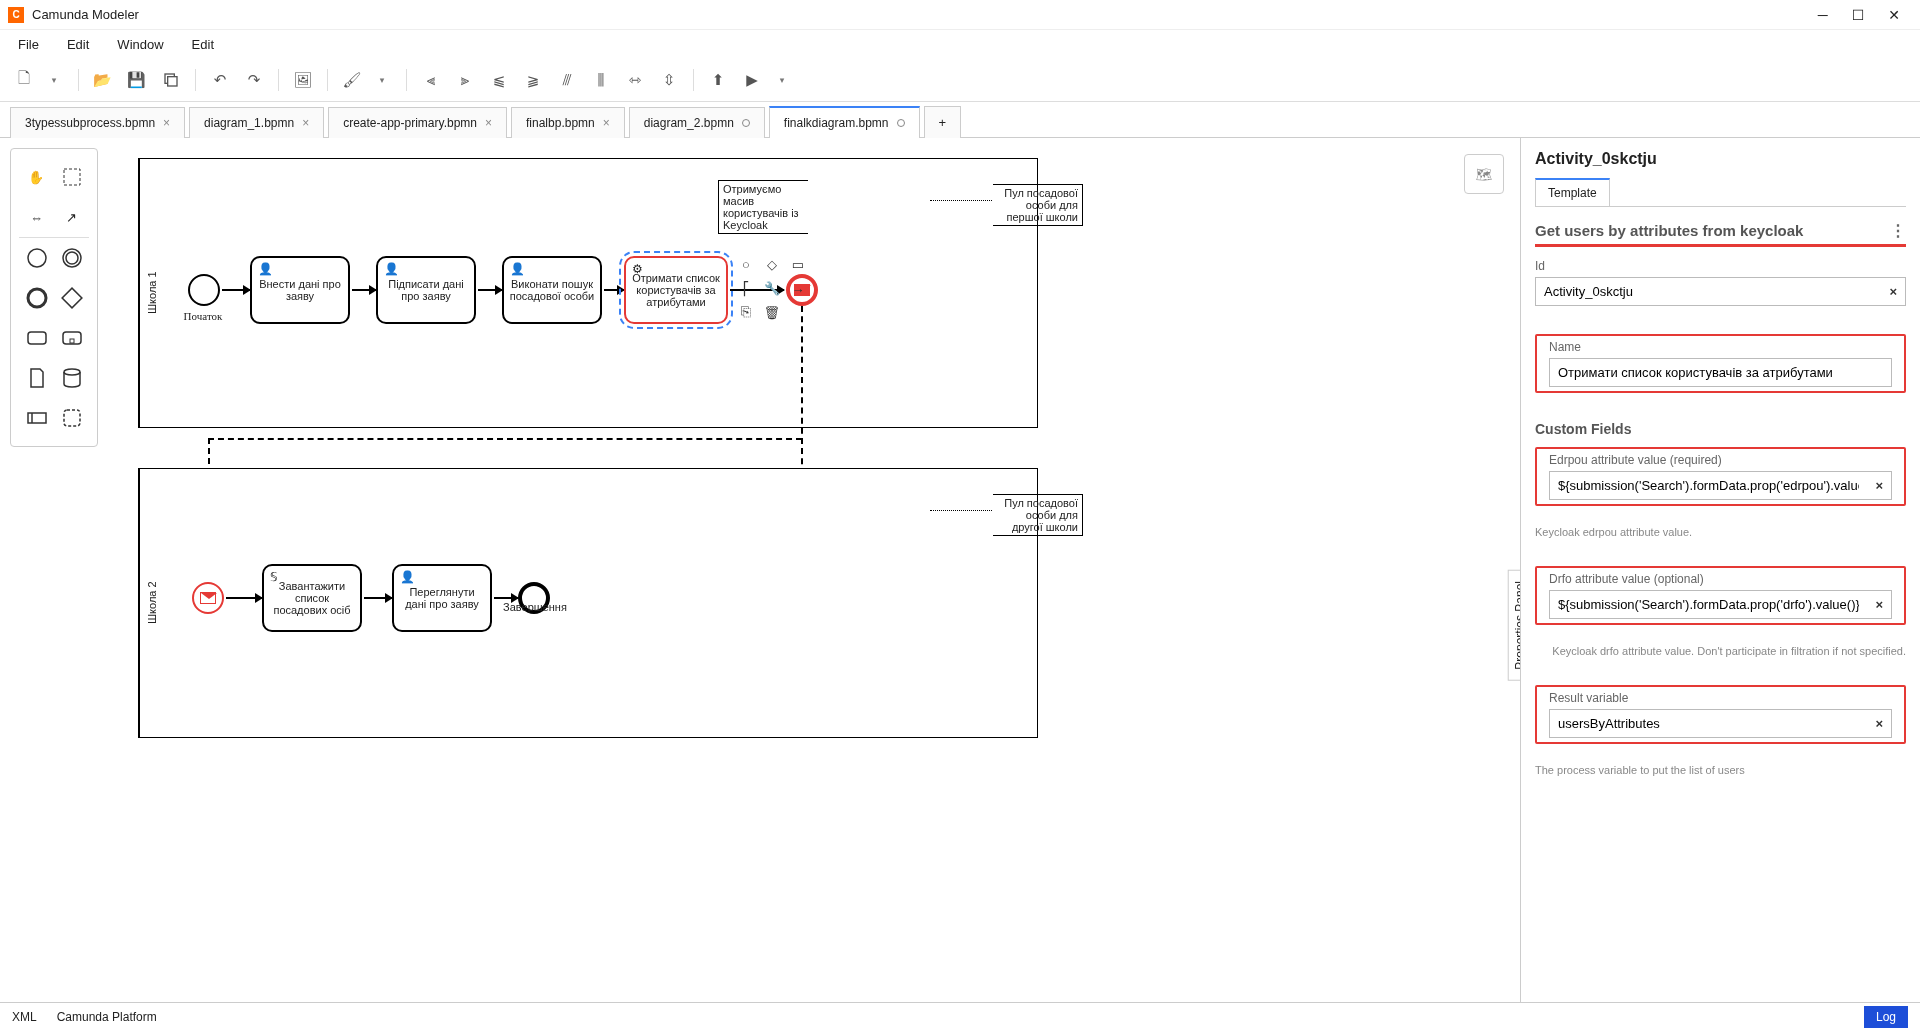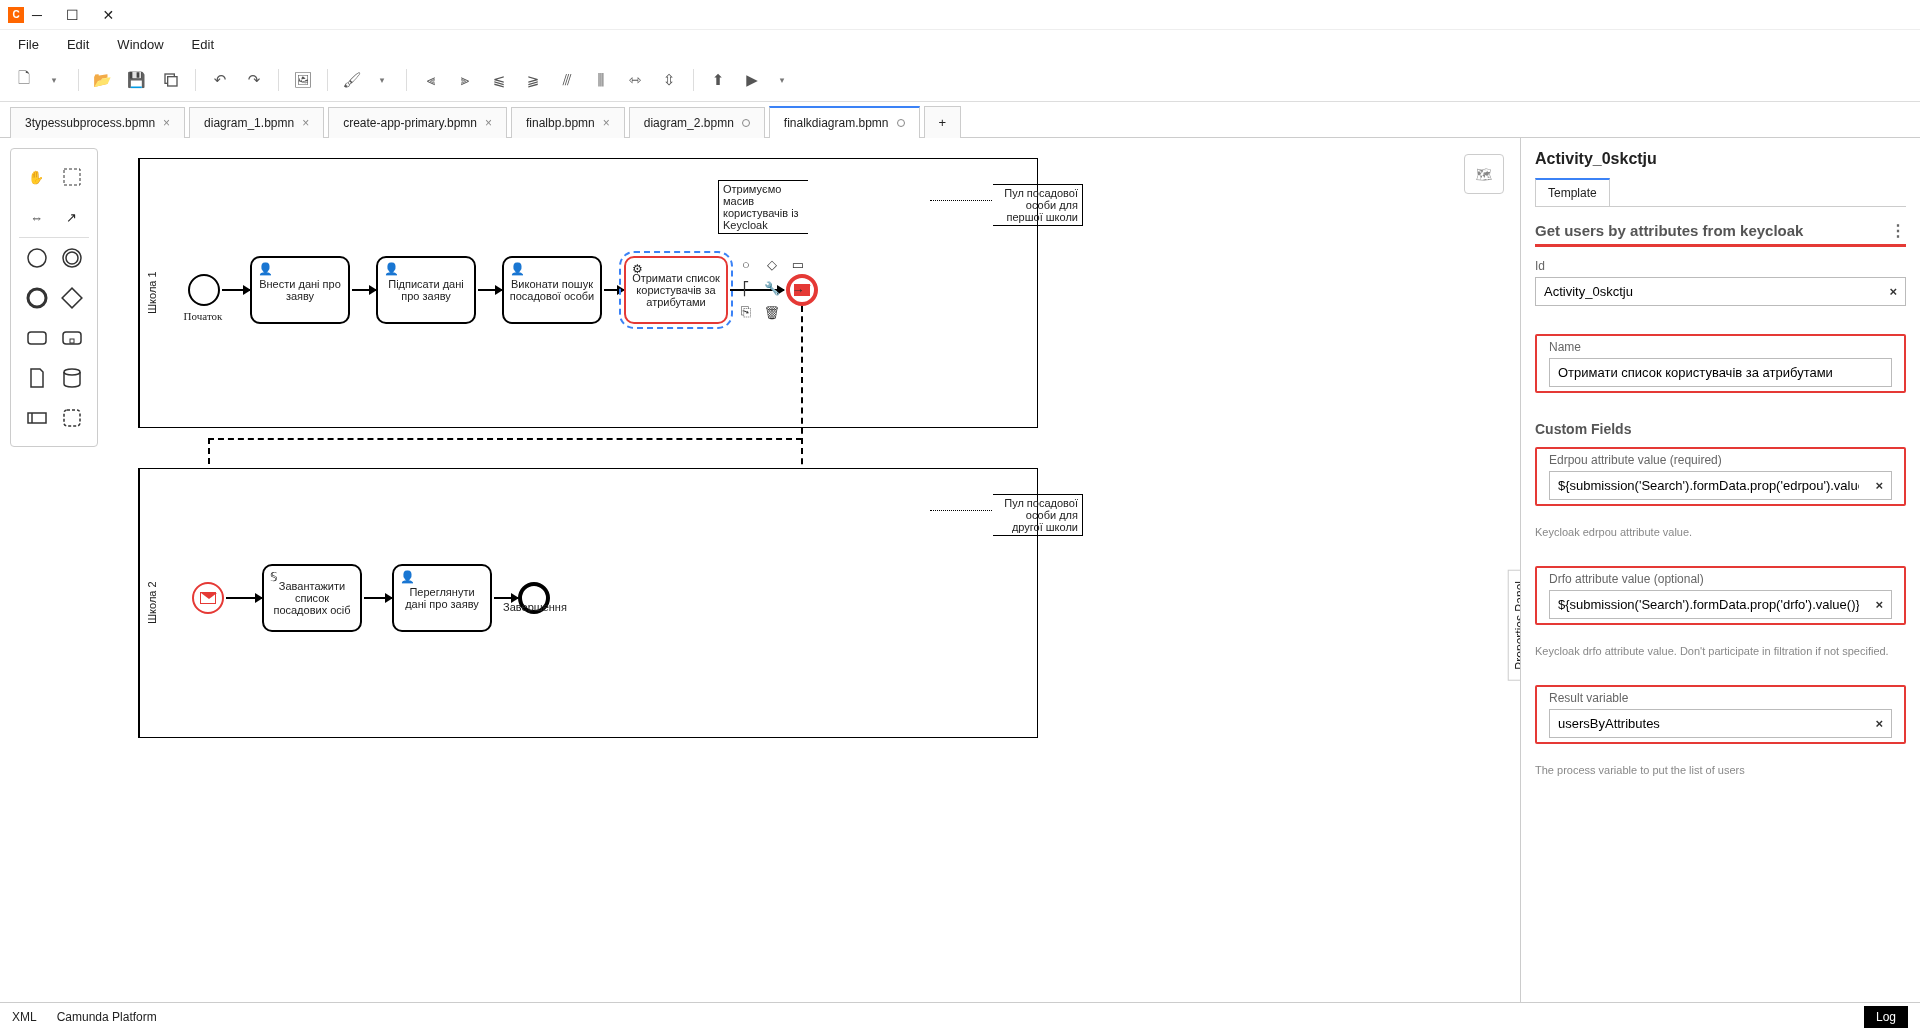--- a/index.html
+++ b/index.html
@@ -40,21 +40,21 @@
 .field { margin-bottom: 28px; }
 .field.highlighted { border: 2px solid #e53935; padding: 4px 12px; border-radius: 2px; }
 .field label { display: block; font-size: 12px; color: #666; margin-bottom: 4px; font-weight: 500; }
 .field .input-wrap { display: flex; align-items: center; border: 1px solid #bbb; background: #fff; }
 .field input { flex: 1; border: none; padding: 6px 8px; font-size: 13px; outline: none; background: transparent; }
 .field .clear { padding: 0 8px; cursor: pointer; color: #333; font-weight: bold; }
 .field .hint { font-size: 11px; color: #888; margin-top: 4px; }
 .subsection { font-size: 14px; font-weight: bold; color: #555; margin: 16px 0 10px; }
 .statusbar { height: 28px; border-top: 1px solid #ccc; display: flex; align-items: center; padding: 0 12px; gap: 20px; font-size: 12px; }
 .statusbar .spacer { flex: 1; }
-.statusbar .log-btn { background: #000000; color: #fff; padding: 4px 12px; cursor: pointer; }
+.statusbar .log-btn { background: #1d4ed8; color: #fff; padding: 4px 12px; cursor: pointer; }
 
 .pool { position: absolute; border: 1px solid #000; background: #fff; }
 .pool-label { position: absolute; left: 0; top: 0; bottom: 0; width: 25px; border-right: 1px solid #000; display: flex; align-items: center; justify-content: center; writing-mode: vertical-rl; transform: rotate(180deg); font-size: 11px; }
 .event { position: absolute; border: 2px solid #000; border-radius: 50%; background: #fff; }
 .event.end { border-width: 4px; }
 .event.msg { border-color: #e53935; }
 .event.msg-throw { border-width: 4px; border-color: #e53935; }
 .event .env { width: 16px; height: 12px; border: 1.5px solid #e53935; position: absolute; top: 50%; left: 50%; transform: translate(-50%,-50%); }
 .event .env::after { content:''; position:absolute; top:0; left:0; right:0; height:0; border-left:8px solid transparent; border-right:8px solid transparent; border-top:6px solid #e53935; }
 .event-throw .env { background: #e53935; }
@@ -70,20 +70,21 @@
 .context-pad .cp { width: 20px; height: 20px; display: flex; align-items: center; justify-content: center; font-size: 13px; cursor: pointer; color: #333; }
 .dashed-line { position: absolute; border-top: 2px dashed #000; }
 .dashed-line-v { position: absolute; border-left: 2px dashed #000; }
 .dotted-assoc { position: absolute; border-top: 1px dotted #000; }
 </style>
 </head>
 <body>
 
 <div class="titlebar">
   <div class="app-icon">C</div>
+  <div class="title">Camunda Modeler</div>
   <div class="win-controls">
     <span>─</span>
     <span>☐</span>
     <span>✕</span>
   </div>
 </div>
 
 <div class="menubar">
   <div class="menu-item">File</div>
   <div class="menu-item">Edit</div>
@@ -363,21 +364,21 @@
         <div class="hint">Keycloak edrpou attribute value.</div>
       </div>
 
     <div class="field highlighted">
       <label>Drfo attribute value (optional)</label>
       <div class="input-wrap">
         <input value="${submission('Search').formData.prop('drfo').value()}" style="">
         <span class="clear">×</span>
       </div>
     </div>
-    <div class="field" style="margin-top:-8px;">
+    <div class="field" style="margin-top:-8px;text-align:right;">
         <div class="hint">Keycloak drfo attribute value. Don't participate in filtration if not specified.</div>
       </div>
 
     <div class="field highlighted">
       <label>Result variable</label>
       <div class="input-wrap">
         <input value="usersByAttributes" style="">
         <span class="clear">×</span>
       </div>
     </div>

